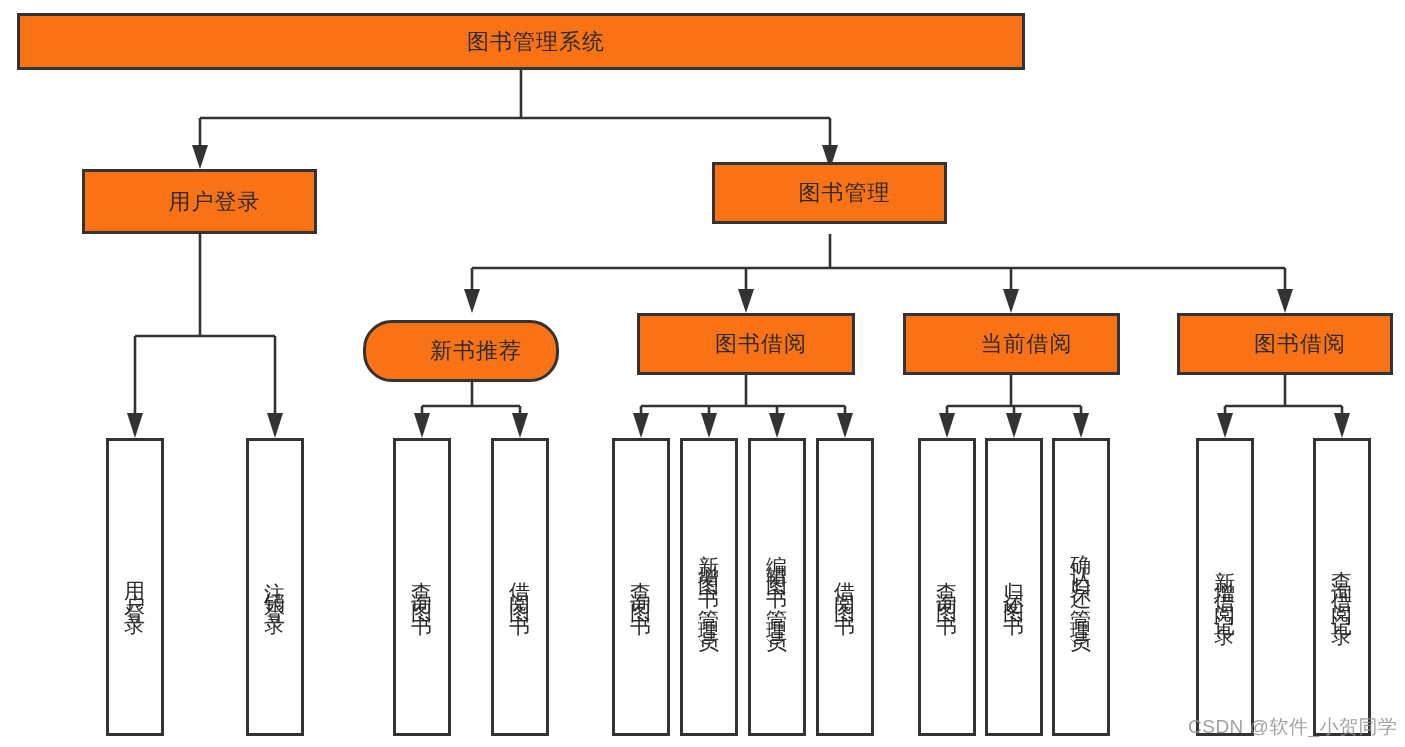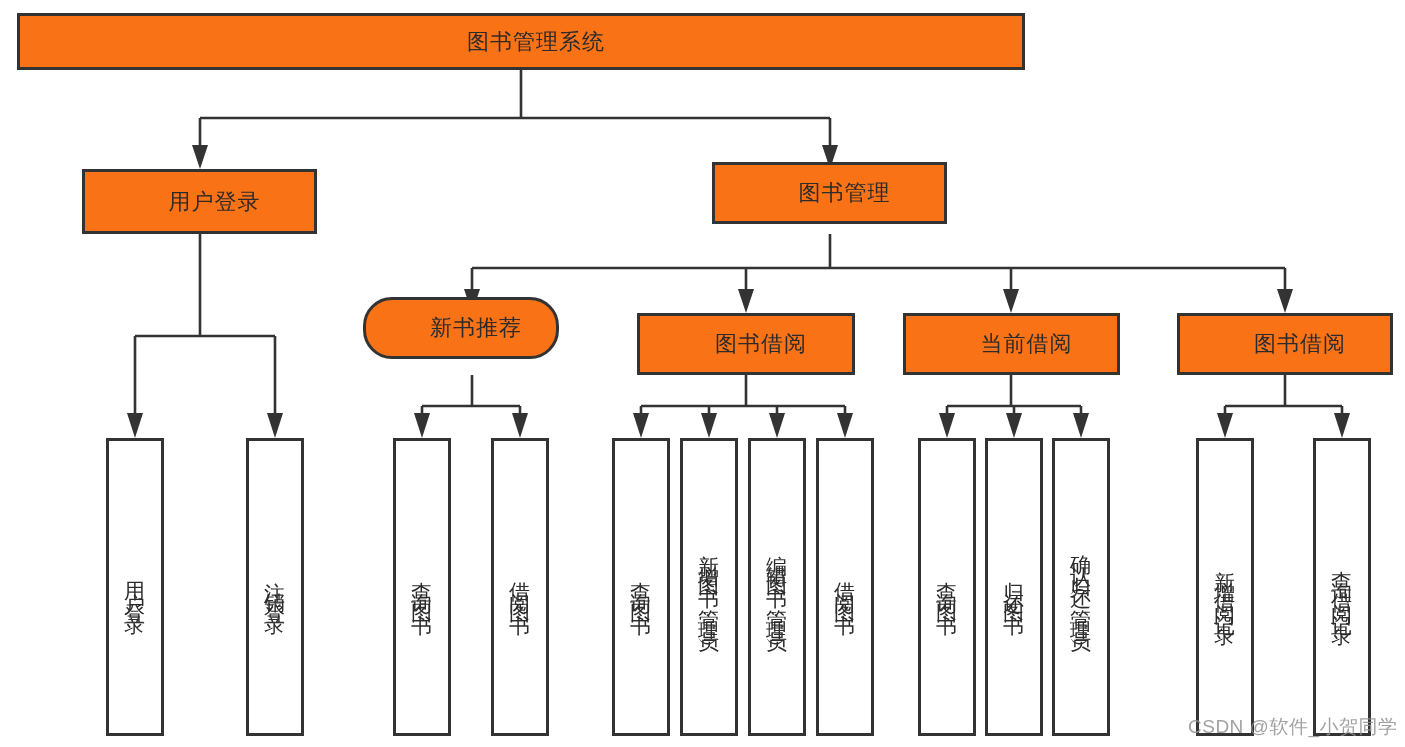--- a/index.html
+++ b/index.html
@@ -116,21 +116,21 @@
     <span>图书管理系统</span>
   </div>
 
   <div class="hbox" style="left:82px; top:169px; width:235px; height:65px;">
     <span>用户登录</span>
   </div>
   <div class="hbox" style="left:712px; top:162px; width:235px; height:62px;">
     <span>图书管理</span>
   </div>
 
-  <div class="hbox" style="left:363px; top:297px; width:196px; height:62px;border-radius:29px;">
+  <div class="hbox" style="left:363px; top:320px; width:196px; height:62px;border-radius:29px;">
     <span>新书推荐</span>
   </div>
   <div class="hbox" style="left:903px; top:313px; width:217px; height:62px;">
     <span>当前借阅</span>
   </div>
   <div class="hbox" style="left:637px; top:313px; width:218px; height:62px;">
     <span>图书借阅</span>
   </div>
   <div class="hbox" style="left:1177px; top:313px; width:216px; height:62px;">
     <span>图书借阅</span>

